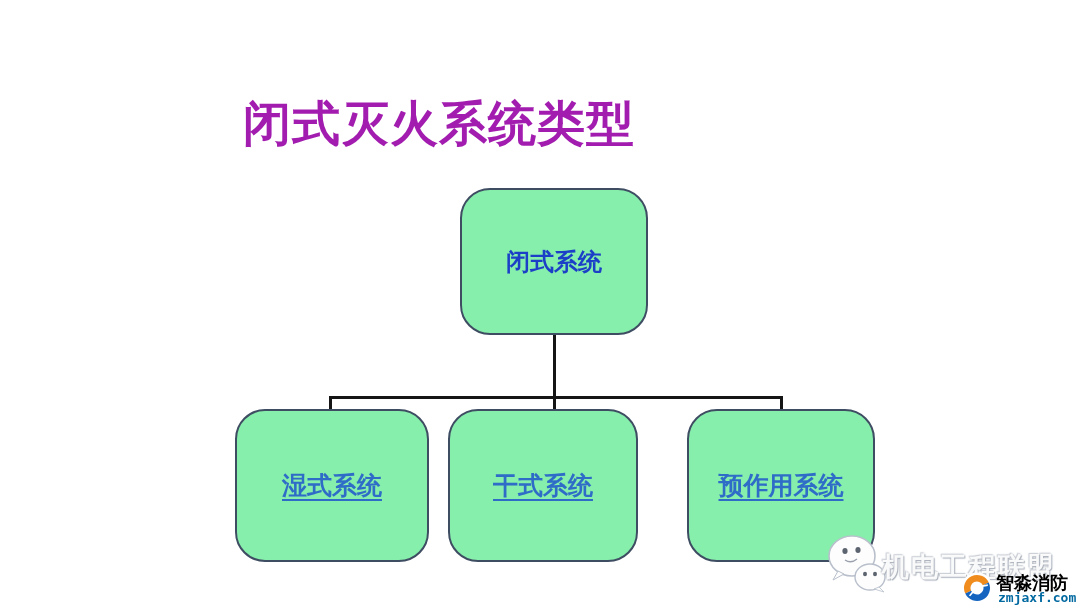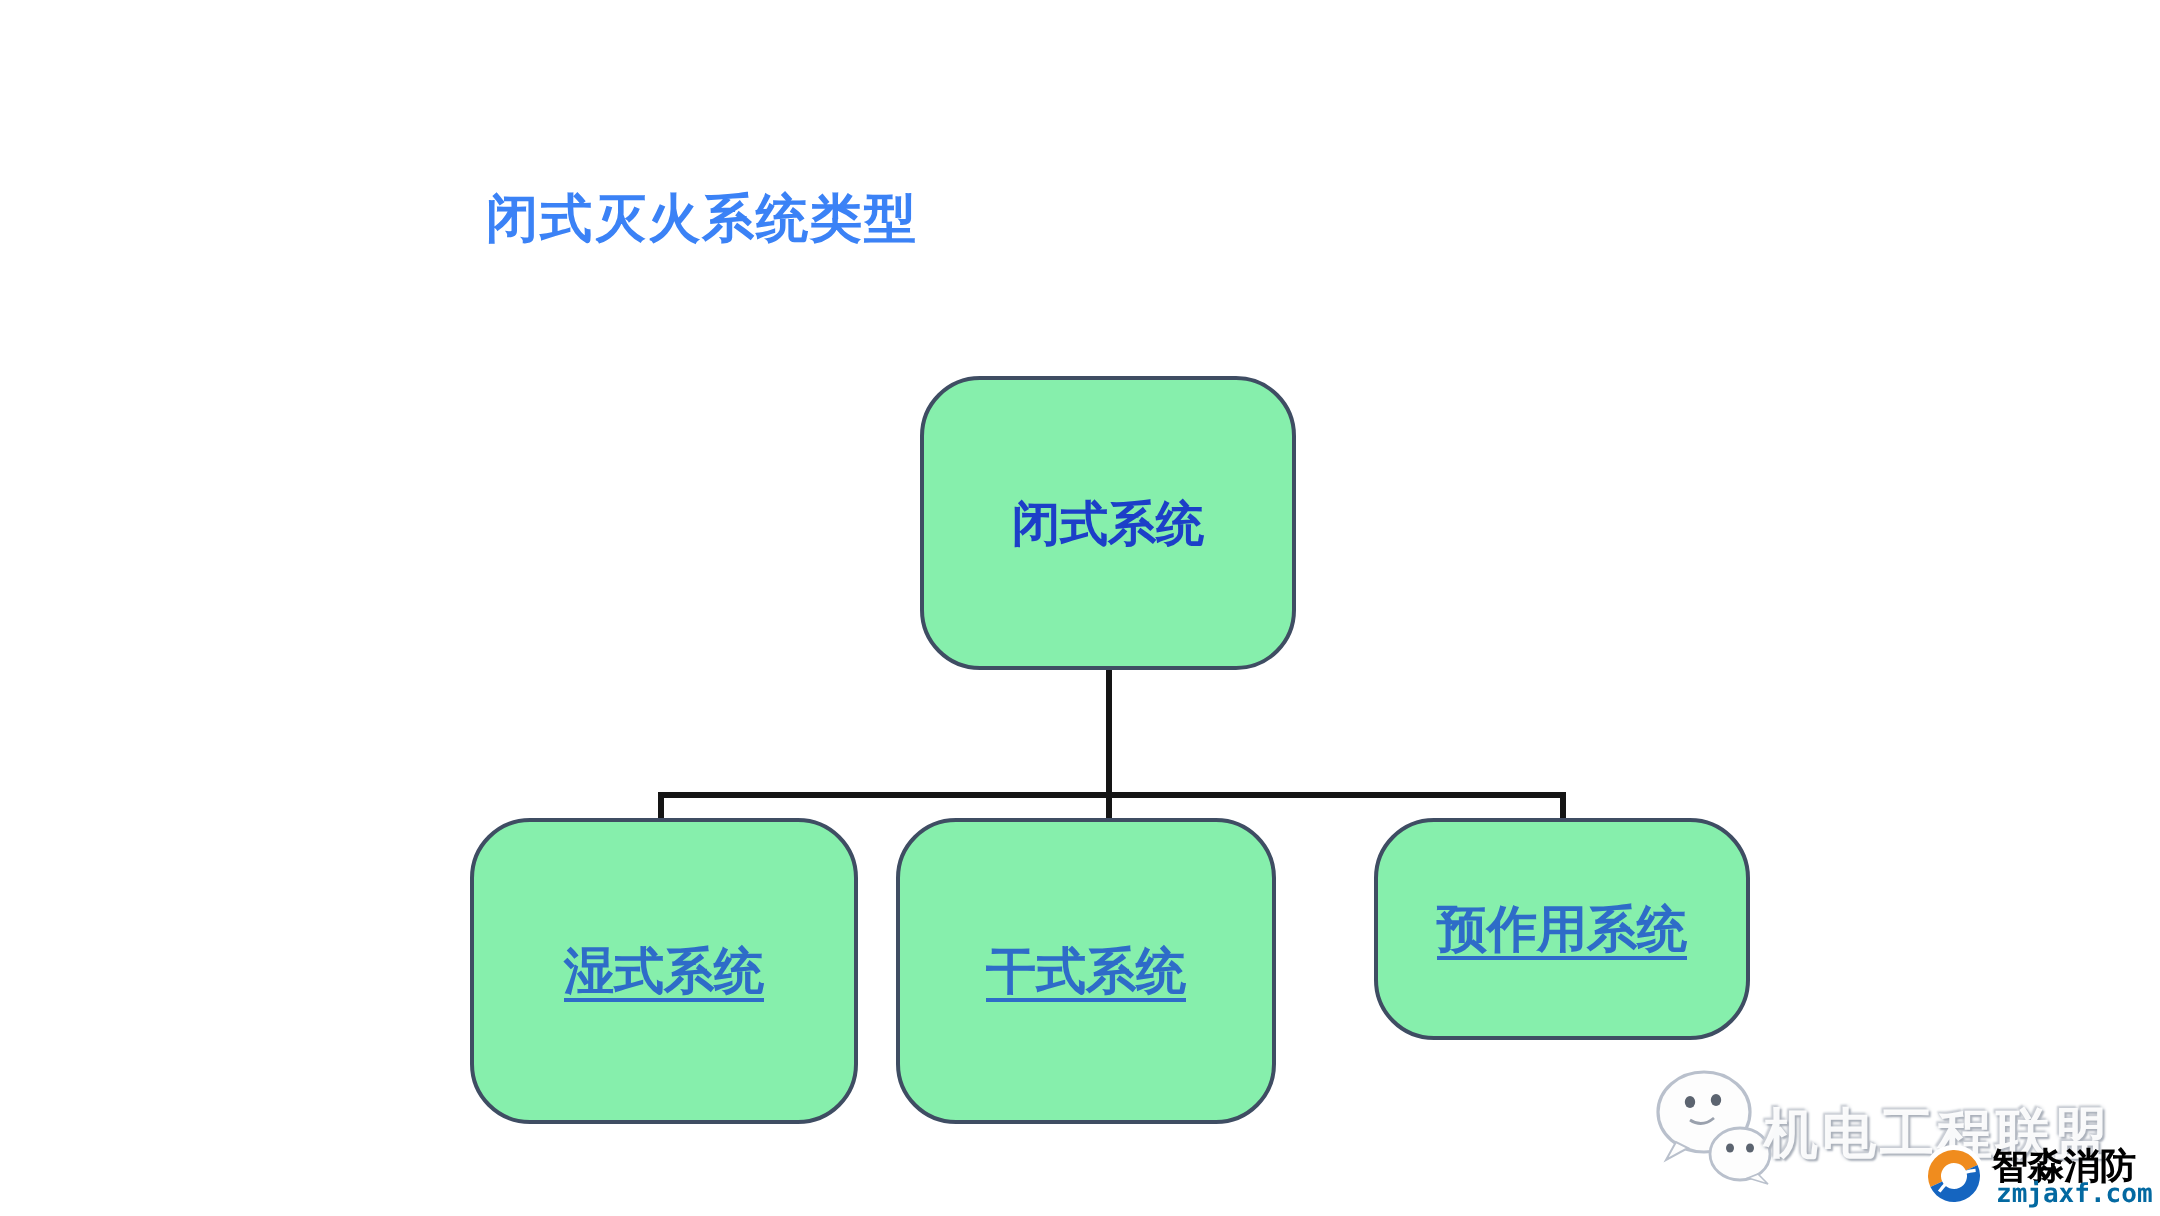--- a/index.html
+++ b/index.html
@@ -8,40 +8,40 @@
     width: 1080px;
     height: 608px;
     background: #ffffff;
     overflow: hidden;
     font-family: "Liberation Sans", sans-serif;
   }
   .slide-title {
     position: absolute;
     left: 243px;
     top: 92px;
-    font-size: 26px;
+    font-size: 48px;
     font-weight: 900;
     letter-spacing: 1px;
-    color: #3b82f6;
+    color: #a21caf;
     font-family: "Liberation Sans", sans-serif;
   }
   .node {
     position: absolute;
     background: #86efac;
     border: 2px solid #3F4D63;
     border-radius: 30px;
     box-sizing: border-box;
     display: flex;
     align-items: center;
     justify-content: center;
   }
   .node-root { left: 460px; top: 188px; width: 188px; height: 147px; }
   .node-c0   { left: 235px; top: 409px; width: 194px; height: 153px; }
   .node-c1   { left: 448px; top: 409px; width: 190px; height: 153px; }
-  .node-c2   { left: 687px; top: 409px; width: 188px; height: 111px; }
+  .node-c2   { left: 687px; top: 409px; width: 188px; height: 153px; }
   .node-label {
     font-family: "Liberation Serif", serif;
     font-weight: bold;
     font-size: 24px;
     color: #1C3FC8;
     white-space: nowrap;
   }
   .child-label {
     font-size: 25px;
     color: #2E6CC8;

